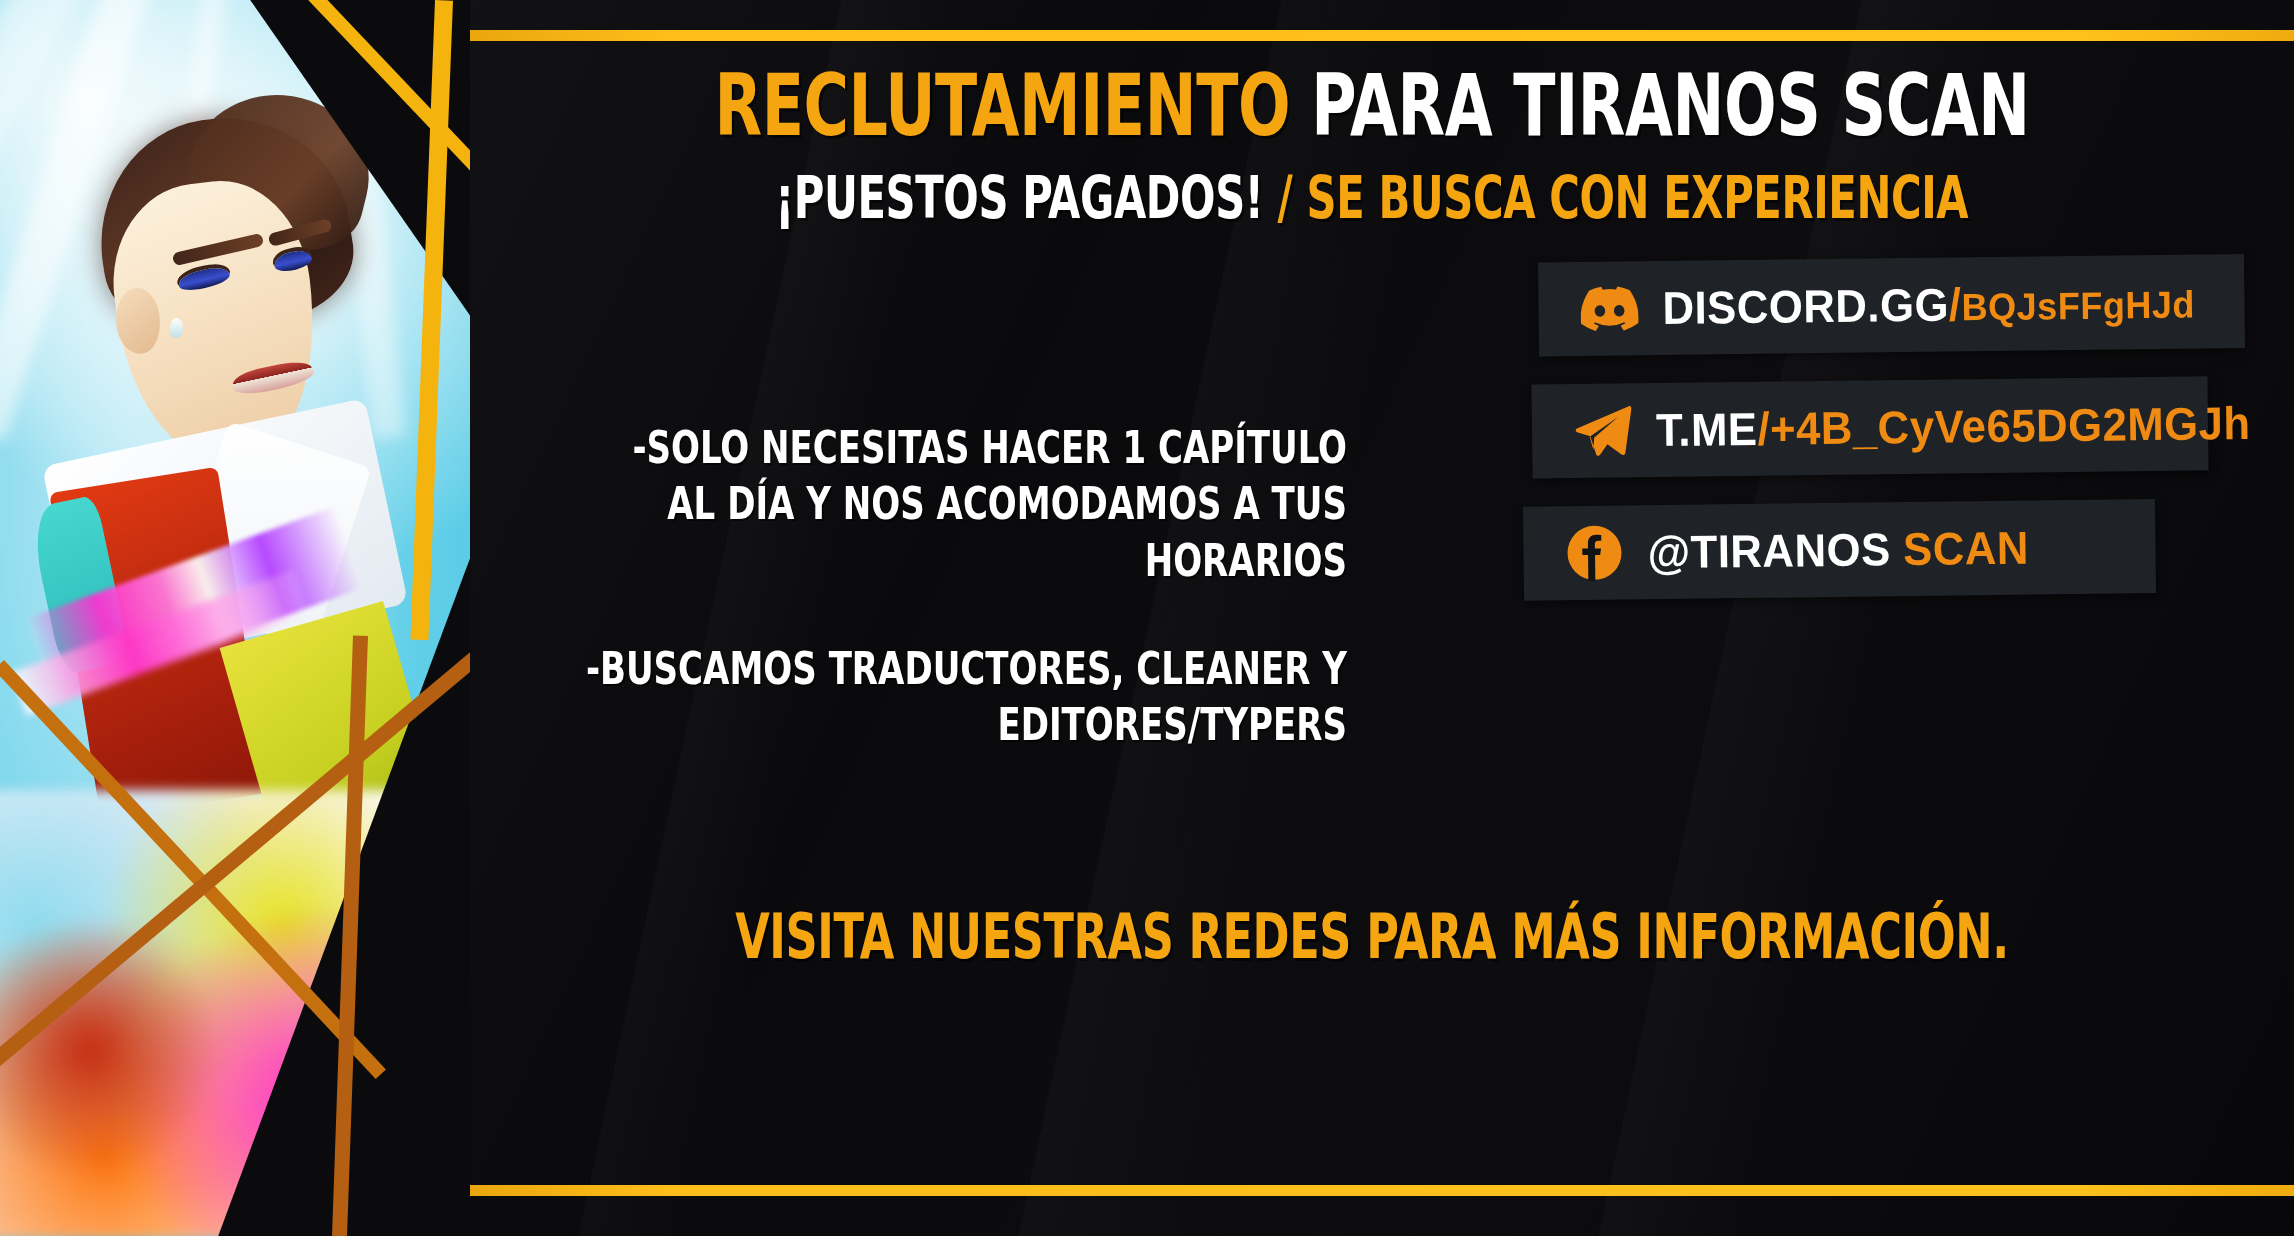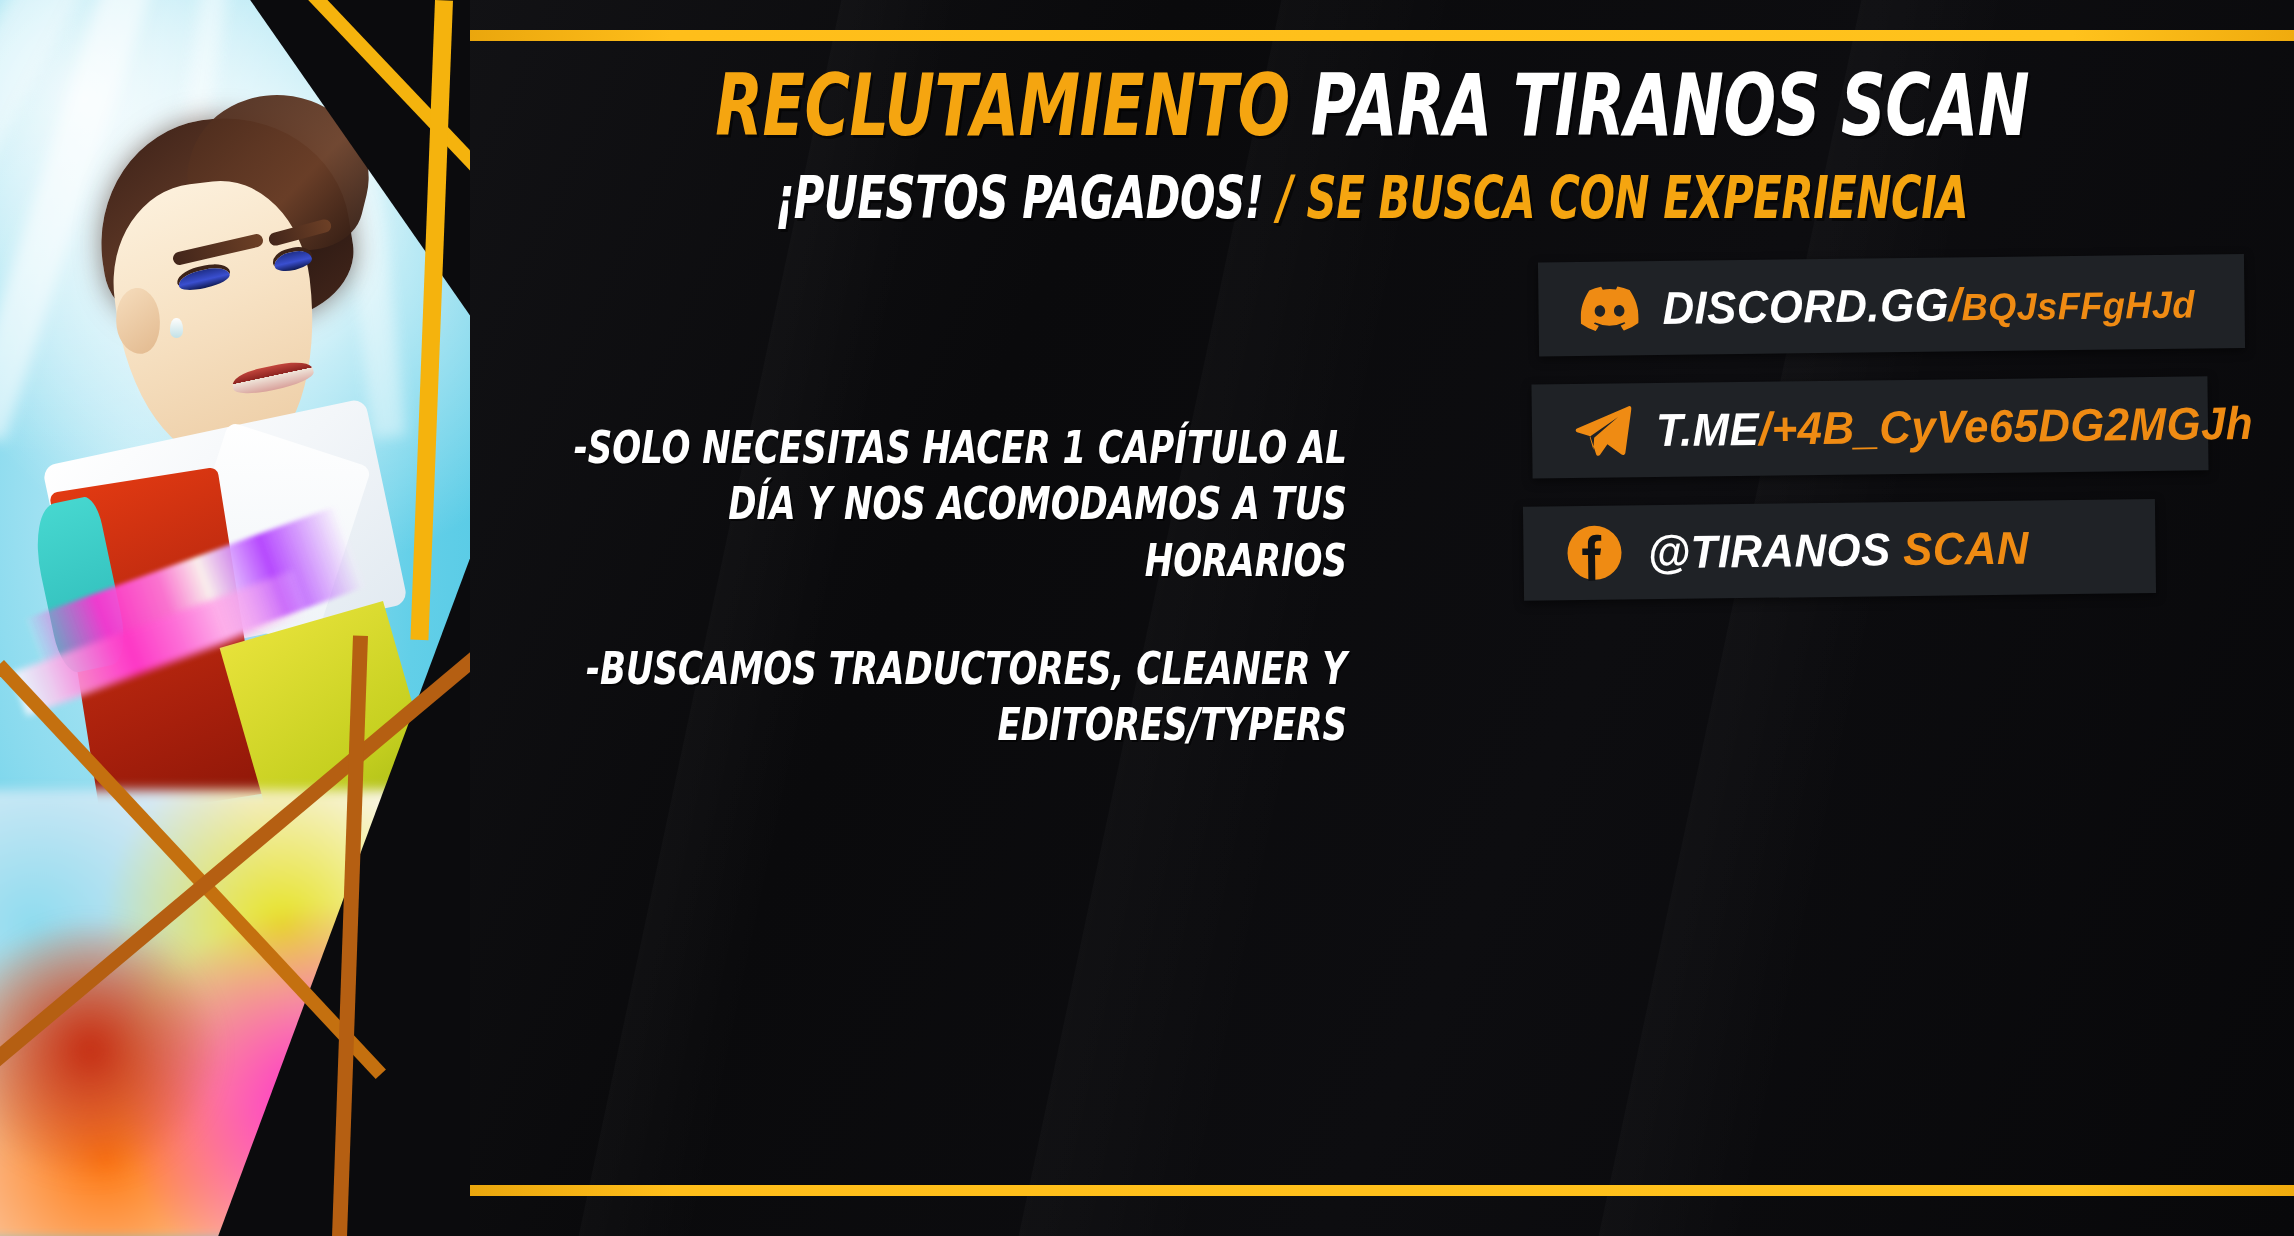--- a/index.html
+++ b/index.html
@@ -183,21 +183,20 @@
     clip-path:polygon(100% 0, 100% 100%, 0 100%);
   }
 
   
   #content{
     position:absolute;
     left:450px; top:0; right:0; bottom:0;
     z-index:3;
     background:
       linear-gradient(115deg,#121215 0%,#0a0a0c 30%,#0d0d10 60%,#08080a 100%);
-    font-style: italic;
   }
   .sheen{
     position:absolute; top:0; bottom:0; width:120px;
     background:linear-gradient(90deg,rgba(255,255,255,.022),rgba(255,255,255,0));
     transform:skewX(-12deg);
   }
   .s1{ left:260px; } .s2{ left:700px; width:180px;} .s3{ left:1280px; width:150px;}
 
   
   .rule{
@@ -394,16 +393,17 @@
             <circle cx="28" cy="28" r="27" fill="#ef8b13"></circle>
             <path fill="#111315" d="M33.6 30.2l1-6.5h-6.2v-4.2c0-1.8.9-3.5 3.7-3.5h2.8V10.4s-2.6-.4-5-.4c-5.1 0-8.4 3.1-8.4 8.7v4.9h-5.7v6.5h5.7V56h7v-25.8h5.1z"></path>
           </svg>
         </span>
         <span class="cb-text"><span class="w">@TIRANOS</span><span class="w"> </span><span class="o">SCAN</span></span>
       </div>
 
     </div>
 
     <div id="cta">
+      <div><span class="cond l1">VISITA NUESTRAS REDES PARA MÁS INFORMACIÓN.</span></div>
     </div>
 
   </div>
 </div>
 
 </body></html>

